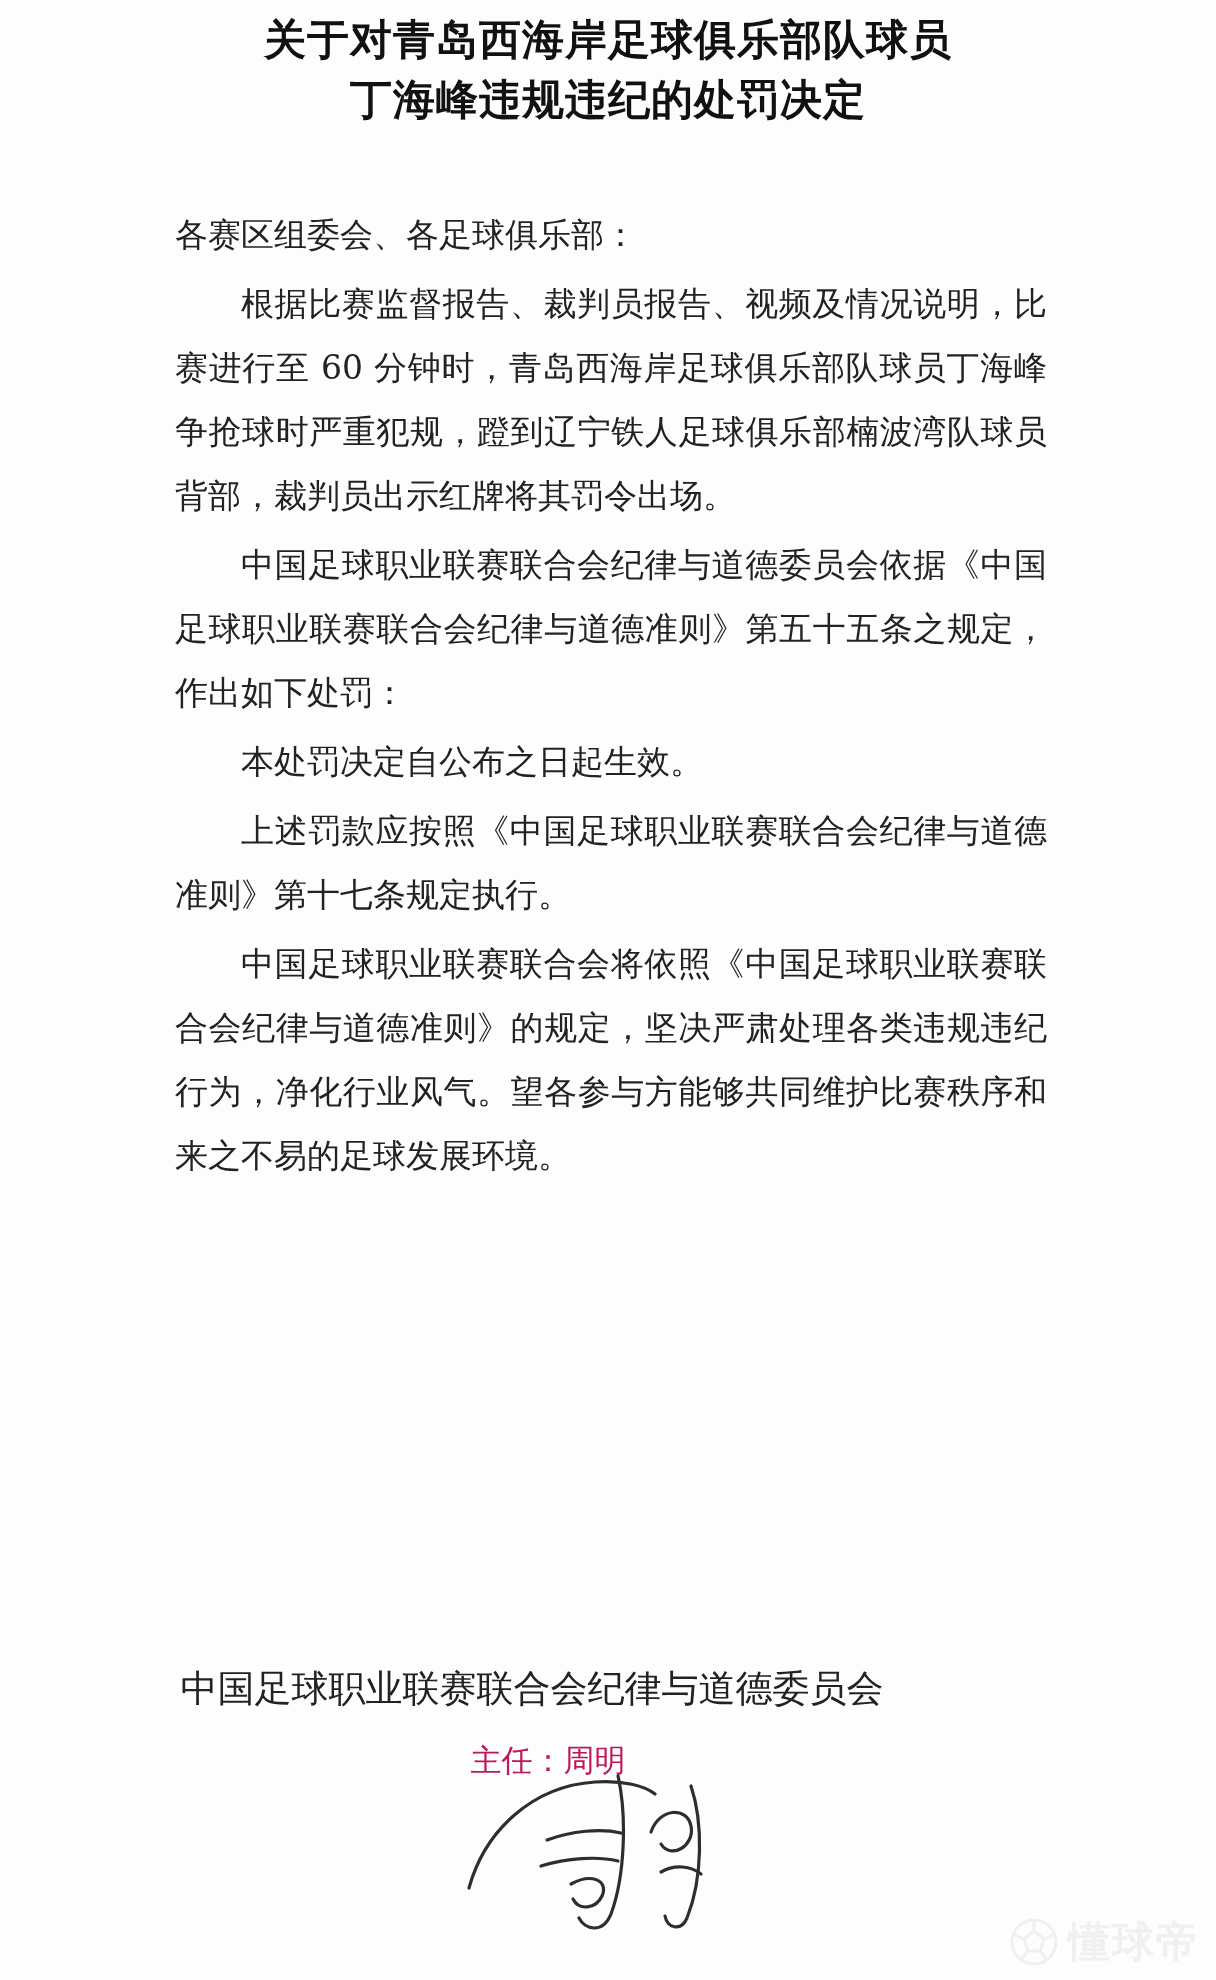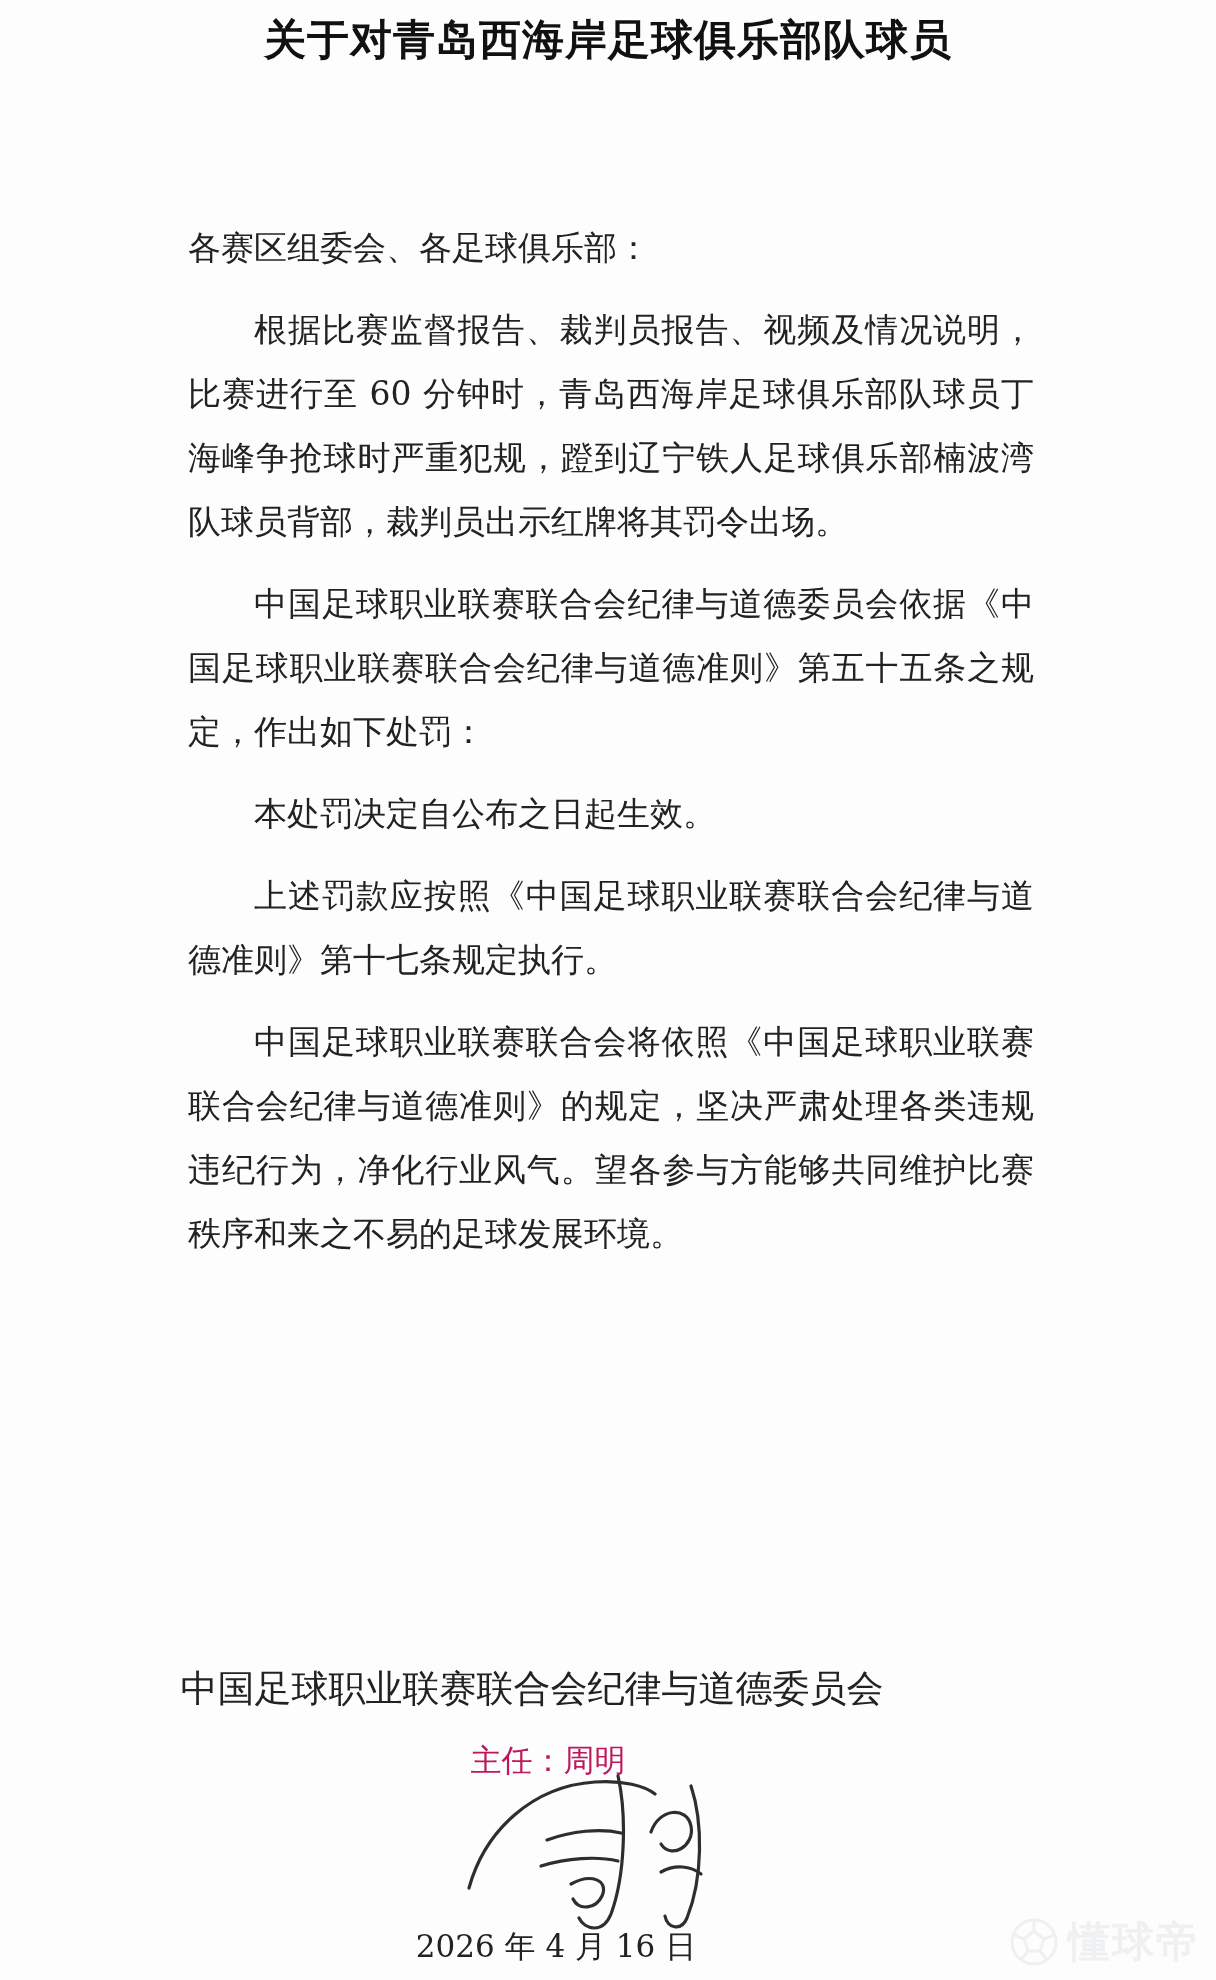--- a/index.html
+++ b/index.html
@@ -31,21 +31,21 @@
     position: absolute;
     left: 170px;
     top: 198px;
     width: 882px;
     font-size: 33px;
     line-height: 64px;
     text-align: justify;
     color: #222222;
   }
   .doc-body p {
-    margin: 18px;
+    margin: 5px;
     text-indent: 2em;
   }
   .doc-body p.salutation {
     text-indent: 0;
   }
   .sign-org {
     position: absolute;
     top: 1664px;
     left: 532px;
     transform: translateX(-50%);
@@ -95,20 +95,21 @@
     letter-spacing: 2px;
   }
 </style>
 </head>
 <body>
 
 <div class="page">
 
   <h1 class="doc-title">
     <span>关于对青岛西海岸足球俱乐部队球员</span><br>
+    <span>丁海峰违规违纪的处罚决定</span>
   </h1>
 
   <div class="doc-body">
     <p class="salutation">各赛区组委会、各足球俱乐部：</p>
     <p>根据比赛监督报告、裁判员报告、视频及情况说明，比赛进行至 60 分钟时，青岛西海岸足球俱乐部队球员丁海峰争抢球时严重犯规，蹬到辽宁铁人足球俱乐部楠波湾队球员背部，裁判员出示红牌将其罚令出场。</p>
     <p>中国足球职业联赛联合会纪律与道德委员会依据《中国足球职业联赛联合会纪律与道德准则》第五十五条之规定，作出如下处罚：</p>
     <p>本处罚决定自公布之日起生效。</p>
     <p>上述罚款应按照《中国足球职业联赛联合会纪律与道德准则》第十七条规定执行。</p>
     <p>中国足球职业联赛联合会将依照《中国足球职业联赛联合会纪律与道德准则》的规定，坚决严肃处理各类违规违纪行为，净化行业风气。望各参与方能够共同维护比赛秩序和来之不易的足球发展环境。</p>
   </div>
@@ -132,21 +133,20 @@
 
         <path d="M196 64 C 204 40, 232 38, 236 58 C 240 78, 216 92, 206 76"></path>
 
         <path d="M236 18 C 248 54, 248 110, 232 150 C 226 164, 212 160, 210 148"></path>
 
         <path d="M206 104 C 220 96, 236 98, 246 106"></path>
       </g>
     </svg>
   </div>
 
-  <div class="doc-date">2026 年 4 月 16 日</div>
 
   <div class="watermark">
     <svg width="52" height="52" viewBox="0 0 52 52" xmlns="http://www.w3.org/2000/svg">
       <g stroke="currentColor" stroke-width="3" fill="none">
         <circle cx="26" cy="26" r="22"></circle>
         <polygon points="26,15 36,23 32,35 20,35 16,23"></polygon>
         <line x1="26" y1="15" x2="26" y2="5"></line>
         <line x1="36" y1="23" x2="46" y2="19"></line>
         <line x1="32" y1="35" x2="39" y2="44"></line>
         <line x1="20" y1="35" x2="13" y2="44"></line>

